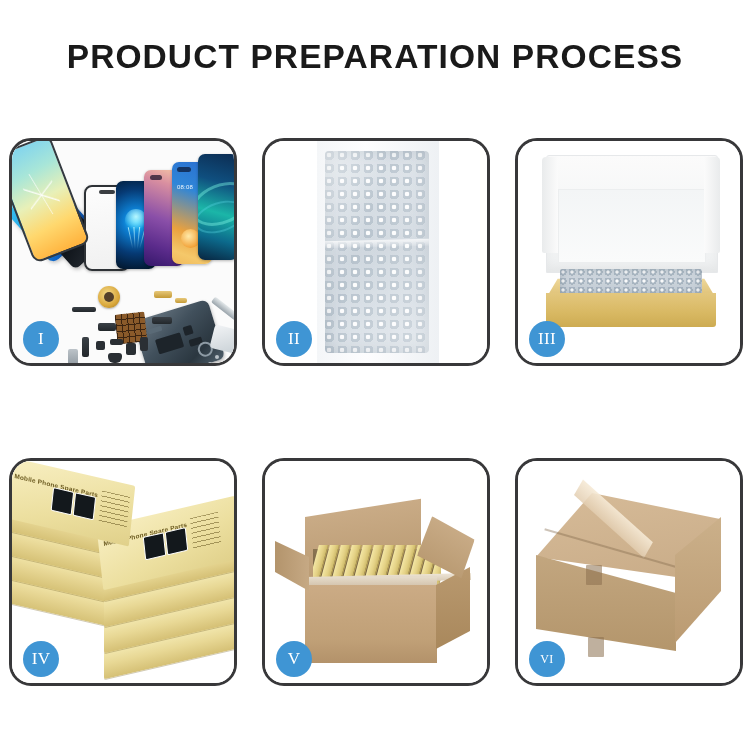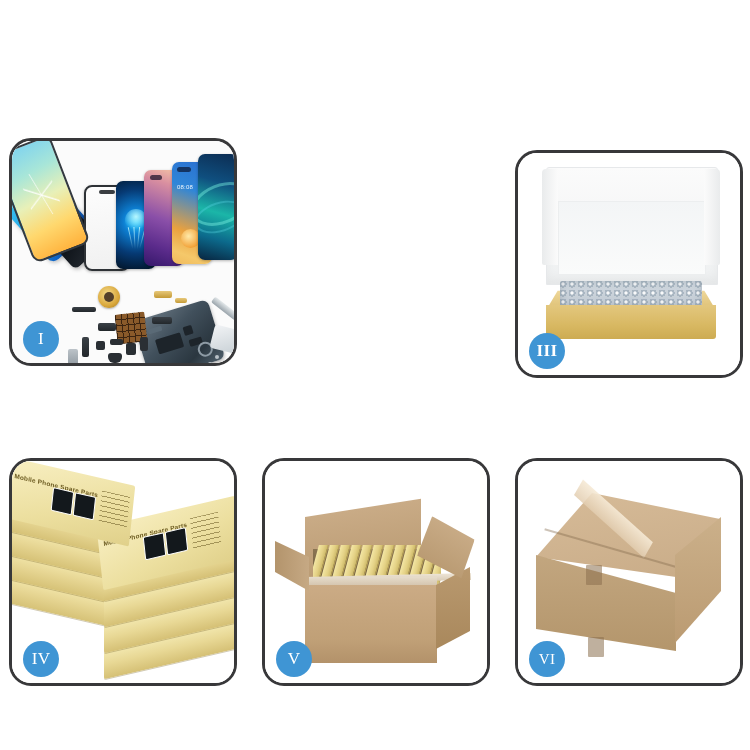--- a/index.html
+++ b/index.html
@@ -66,21 +66,21 @@
     overflow: visible;
   }
   .panel .stage {
     position: absolute;
     left: 0; top: 0; right: 0; bottom: 0;
     border-radius: 19px;
     overflow: hidden;
   }
   .p1 { left: 0px;   top: 0px; }
   .p2 { left: 253px; top: 0px; }
-  .p3 { left: 506px; top: 12px; font-weight: bold; }
+  .p3 { left: 506px; top: 0px; }
   .p4 { left: 0px;   top: 320px; }
   .p5 { left: 253px; top: 320px; }
   .p6 { left: 506px; top: 320px; }
 
   
   .badge {
     position: absolute;
     left: 11px;
     bottom: 6px;
     width: 36px;
@@ -88,21 +88,21 @@
     border-radius: 50%;
     background: #3f95d4;
     color: #ffffff;
     font-family: "Liberation Serif", serif;
     font-size: 17px;
     line-height: 36px;
     text-align: center;
     letter-spacing: 0.4px;
     z-index: 40;
   }
-  .badge.wide { font-size: 15px; }
+  .badge.wide { font-size: 12px; }
 
   
   .p1 .stage { background: #fbfbfb; }
   .phone {
     position: absolute;
     border-radius: 7px;
     box-shadow: 0 1px 3px rgba(0,0,0,.28);
     overflow: hidden;
   }
   
@@ -647,20 +647,21 @@
   }
   .st1 { left: 68px; top: 104px; }
   .st2 { left: 70px; top: 176px; }
 </style>
 </head>
 <body>
 
 <div class="page">
 
   <div class="header">
+    <div class="title">PRODUCT PREPARATION PROCESS</div>
   </div>
 
   <div class="grid">
 
     <div class="panel p1">
       <div class="stage">
         <div class="blue-sheet"></div>
         <div class="dark-screen"></div>
         <div class="phone glass">
           <span class="notch"></span>
@@ -710,20 +711,27 @@
         <div class="sm s12"></div>
         <div class="tool"></div>
         <div class="tool2"></div>
         <div class="screw sc1"></div>
         <div class="screw sc2"></div>
         <div class="screw sc3"></div>
       </div>
       <div class="badge">I</div>
     </div>
 
+    <div class="panel p2">
+      <div class="stage">
+        <div class="wrap-bg"></div>
+        <div class="bubble-sheet"></div>
+      </div>
+      <div class="badge">II</div>
+    </div>
 
     <div class="panel p3">
       <div class="stage">
         <div class="lid-back"></div>
         <div class="lid-inner"></div>
         <div class="lid-flap-l"></div>
         <div class="lid-flap-r"></div>
         <div class="tray-top-edge"></div>
         <div class="tray-bubbles"></div>
         <div class="tray-front"></div>

